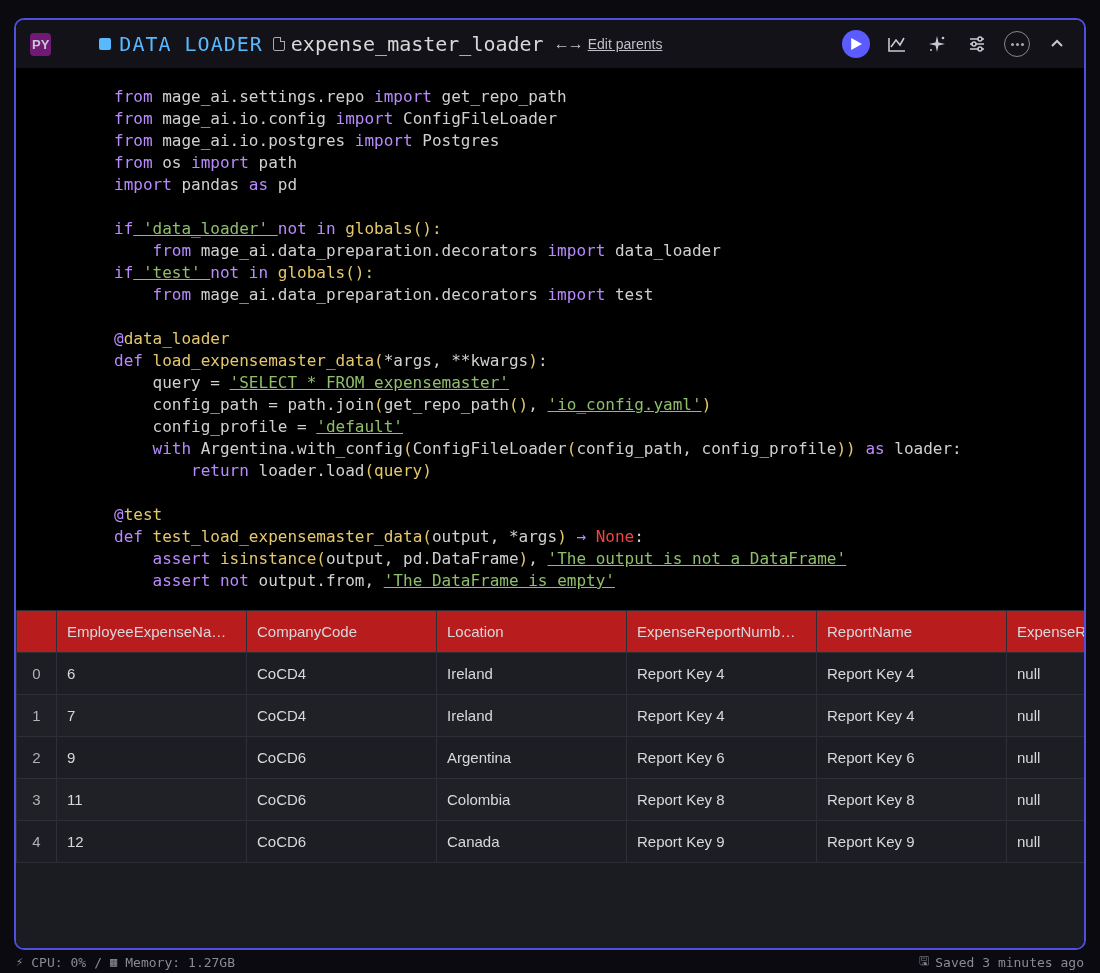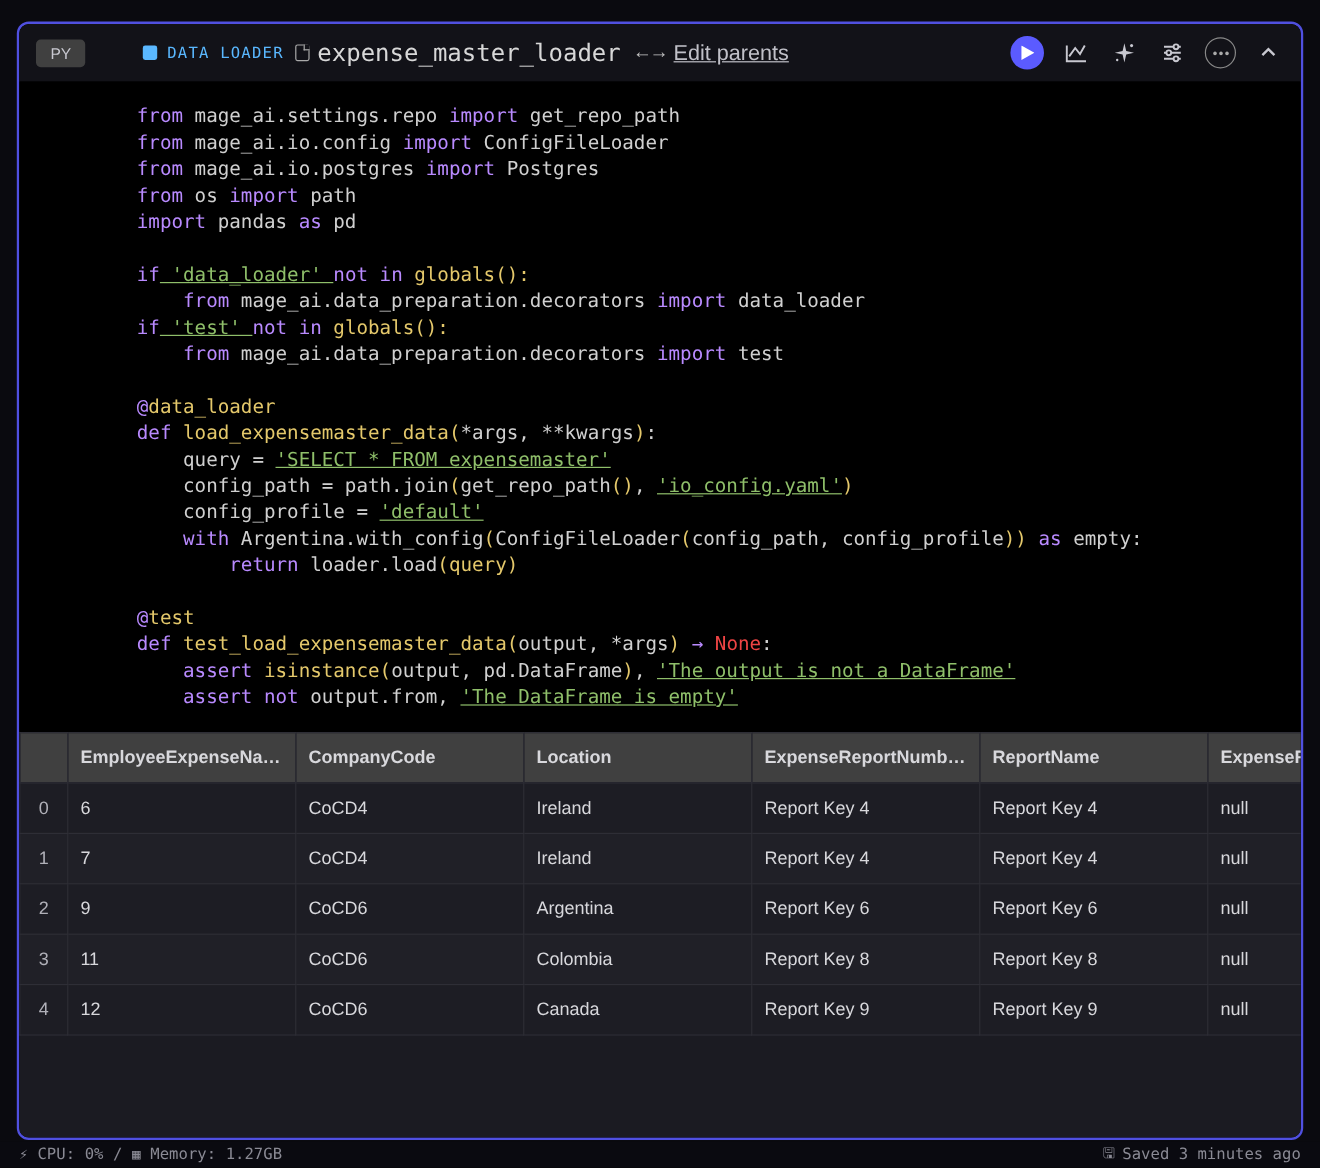--- a/index.html
+++ b/index.html
@@ -25,31 +25,31 @@
 .panel-header {
   display: flex;
   align-items: center;
   padding: 10px 14px;
   gap: 10px;
   background: #121218;
   border-top-left-radius: 8px;
   border-top-right-radius: 8px;
 }
 .badge-py {
-  background: #404040;
+  background: #701a75;
   color: #c8c8d0;
-  font-weight: 400;
+  font-weight: 700;
   font-size: 13px;
-  padding: 4px 12px;
+  padding: 4px 2px;
   border-radius: 4px;
 }
 .block-type {
   color: #5ab8ff;
   font-family: "SF Mono", Menlo, Consolas, monospace;
-  font-size: 13px;
+  font-size: 20px;
   letter-spacing: 1px;
   display: flex;
   align-items: center;
   gap: 8px;
   padding-left: 38px;
 }
 .block-indicator {
   width: 12px; height: 12px;
   background: #5ab8ff;
   border-radius: 2px;
@@ -59,21 +59,21 @@
   font-family: "SF Mono", Menlo, Consolas, monospace;
   font-size: 20px;
   display: flex;
   align-items: center;
   gap: 6px;
 }
 .file-icon { width:12px; height:14px; border:1.5px solid #aaa; border-radius:2px; position:relative;}
 .file-icon::after{content:"";position:absolute;right:-1px;top:-1px;width:4px;height:4px;background:#121218;border-left:1.5px solid #aaa;border-bottom:1.5px solid #aaa;}
 .edit-parents-wrap { display:flex; align-items:center; gap:6px; }
 .arrow-icon { color:#c0c0c0; font-size:16px; letter-spacing:-2px; }
-.edit-parents { color: #c0c0c8; text-decoration: underline; font-size: 18px; cursor:pointer; }
+.edit-parents { color: #c0c0c8; text-decoration: underline; font-size: 14px; cursor:pointer; }
 .spacer { flex: 1; }
 .header-actions { display: flex; align-items: center; gap: 14px; }
 .icon-btn { width: 26px; height: 26px; display:flex; align-items:center; justify-content:center; cursor:pointer; color:#c8c8d0; }
 .run-btn { width:28px; height:28px; background:#5b5bff; border-radius:50%; display:flex; align-items:center; justify-content:center; }
 .run-btn svg { fill:#fff; }
 .more-btn { width:26px; height:26px; border:1.5px solid #888; border-radius:50%; display:flex; align-items:center; justify-content:center; }
 .dots { display:flex; gap:2px; }
 .dots span{ width:3px; height:3px; background:#aaa; border-radius:50%; }
 .code-area {
   font-family: "SF Mono", Menlo, Consolas, monospace;
@@ -97,21 +97,21 @@
 th, td {
   border: 1px solid #2e2e36;
   padding: 12px 10px;
   text-align: left;
   font-size: 15px;
   color: #d8d8dc;
   white-space: nowrap;
   overflow: hidden;
   text-overflow: ellipsis;
 }
-th { background:#404040; font-weight:700; }
+th { background:#b91c1c; font-weight:400; }
 td { background:#1d1d24; }
 tr:nth-child(even) td { background:#202027; }
 col.idx { width: 40px; }
 col.c1 { width: 190px; }
 col.c2 { width: 190px; }
 col.c3 { width: 190px; }
 col.c4 { width: 190px; }
 col.c5 { width: 190px; }
 col.c6 { width: 120px; }
 th.idx, td.idx { text-align:center; color:#b0b0b8; }
@@ -201,21 +201,21 @@
 <span class="kw">if</span><span class="str"> 'data_loader' </span><span class="kw">not</span><span class="kw"> in </span><span class="fn">globals</span><span class="punc">():</span>
     <span class="kw">from</span><span> mage_ai.data_preparation.decorators </span><span class="kw">import</span><span> data_loader</span>
 <span class="kw">if</span><span class="str"> 'test' </span><span class="kw">not</span><span class="kw"> in </span><span class="fn">globals</span><span class="punc">():</span>
     <span class="kw">from</span><span> mage_ai.data_preparation.decorators </span><span class="kw">import</span><span> test</span>
 
 <span class="at">@</span><span class="dec">data_loader</span>
 <span class="kw">def</span><span class="fn"> load_expensemaster_data</span><span class="punc">(</span><span>*args, **kwargs</span><span class="punc">)</span><span>:</span>
 <span>    query = </span><span class="str">'SELECT * FROM expensemaster'</span>
 <span>    config_path = path.join</span><span class="punc">(</span><span>get_repo_path</span><span class="punc">()</span><span>, </span><span class="str">'io_config.yaml'</span><span class="punc">)</span>
 <span>    config_profile = </span><span class="str">'default'</span>
-<span class="kw">    with</span><span> Argentina.with_config</span><span class="punc">(</span><span>ConfigFileLoader</span><span class="punc">(</span><span>config_path, config_profile</span><span class="punc">))</span><span class="kw"> as </span><span>empty</span><span>:</span>
+<span class="kw">    with</span><span> Argentina.with_config</span><span class="punc">(</span><span>ConfigFileLoader</span><span class="punc">(</span><span>config_path, config_profile</span><span class="punc">))</span><span class="kw"> as </span><span>loader</span><span>:</span>
 <span class="kw">        return</span><span> loader.load</span><span class="punc">(query)</span>
 
 <span class="at">@</span><span class="dec">test</span>
 <span class="kw">def</span><span class="fn"> test_load_expensemaster_data</span><span class="punc">(</span><span>output, *args</span><span class="punc">)</span><span class="kw"> → </span><span class="const">None</span><span>:</span>
 <span class="kw">    assert</span><span class="fn"> isinstance</span><span class="punc">(</span><span>output, pd.DataFrame</span><span class="punc">)</span><span>, </span><span class="str">'The output is not a DataFrame'</span>
 <span class="kw">    assert</span><span class="kw"> not </span><span>output.from</span><span>, </span><span class="str">'The DataFrame is empty'</span>
 </div>
 
   <div class="table-wrap">
     <table>

